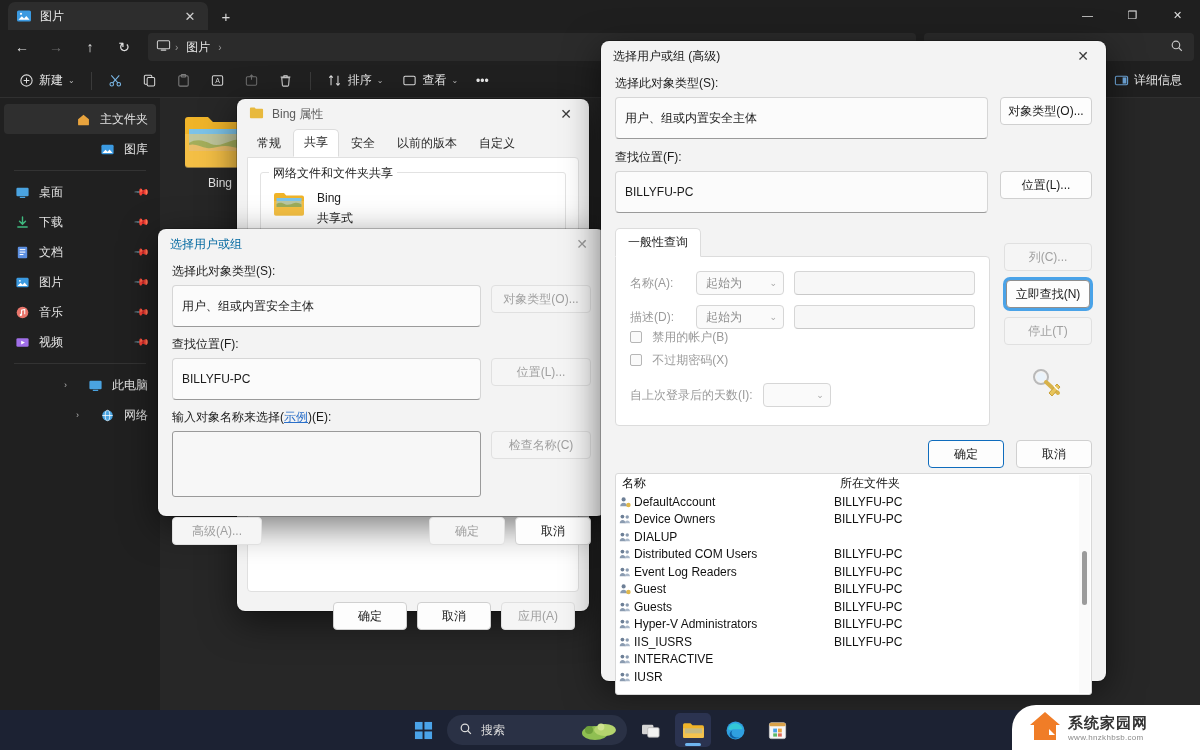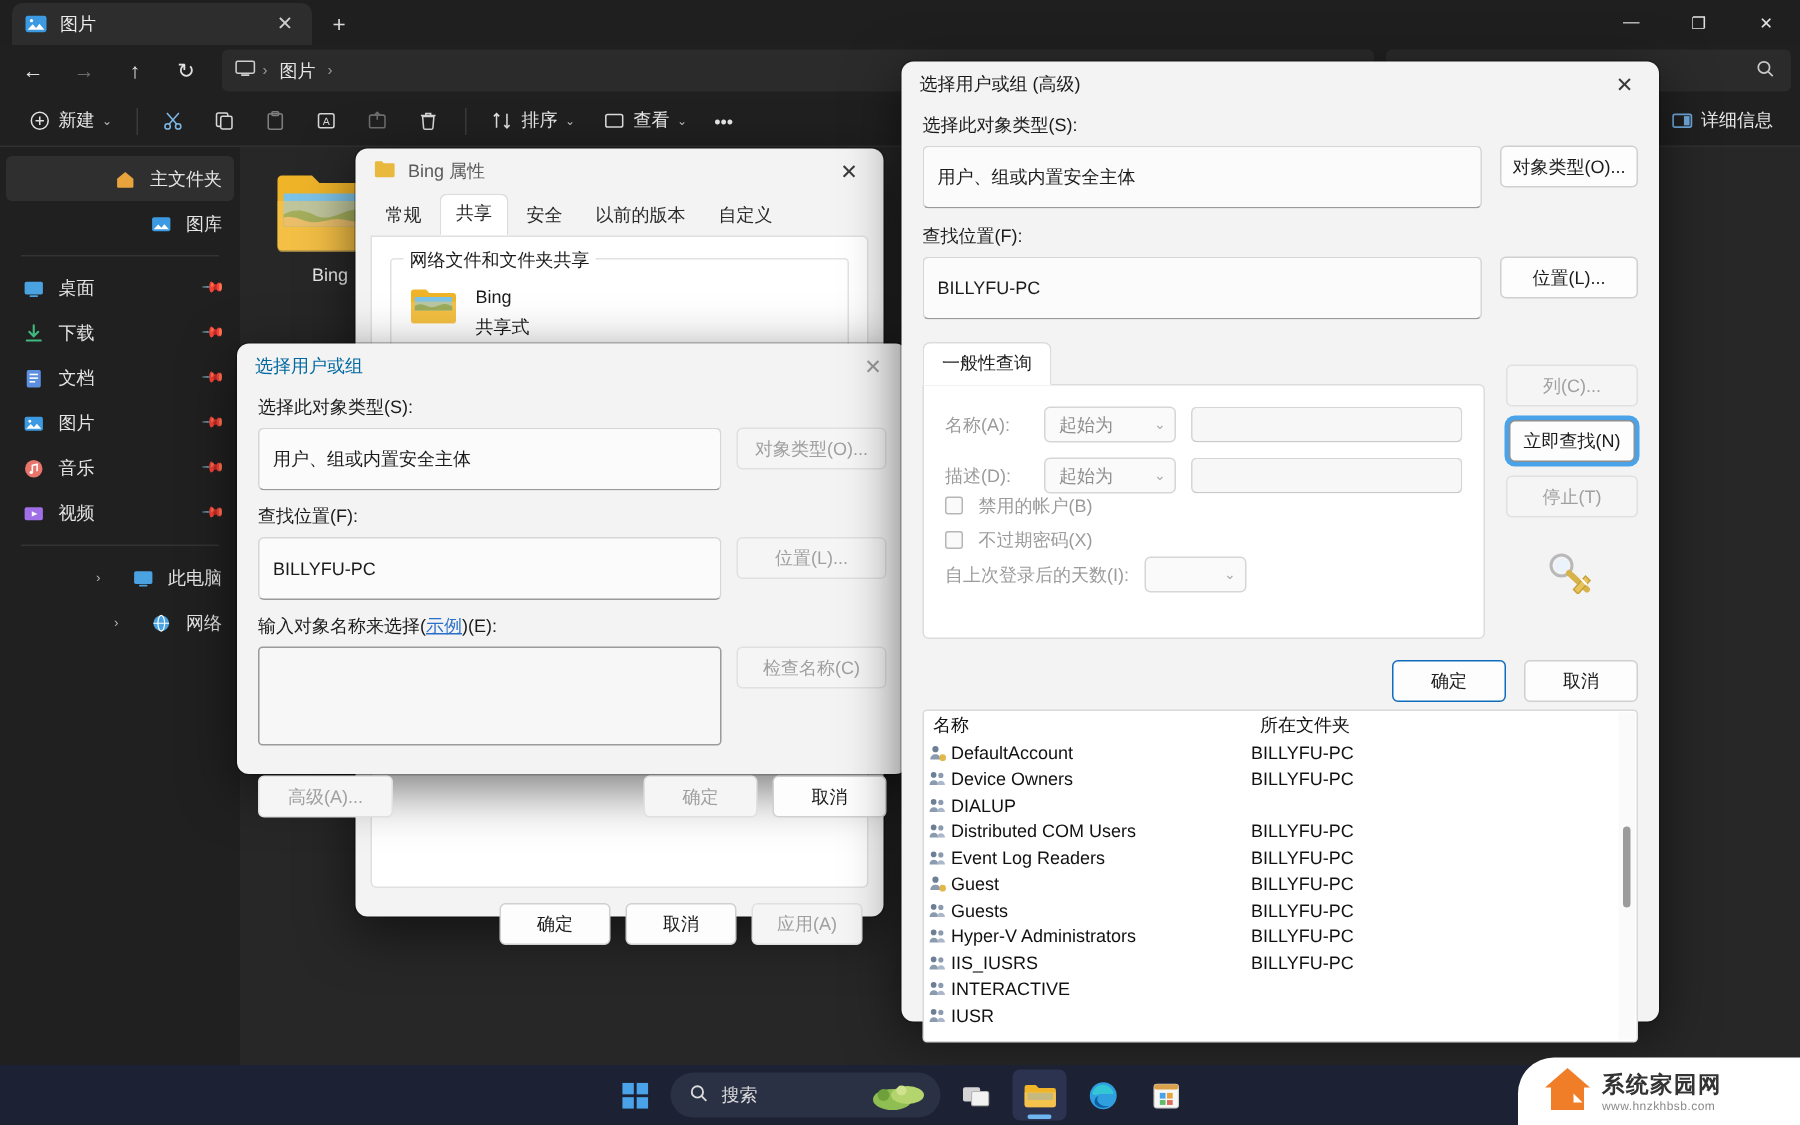--- a/index.html
+++ b/index.html
@@ -560,21 +560,21 @@
             <div>
               <span class="cbx"></span>
               <span class="lbl dim">禁用的帐户(B)</span>
             </div>
             <div style="margin-top:6px">
               <span class="cbx"></span>
               <span class="lbl dim">不过期密码(X)</span>
             </div>
           </div>
 
-          <div style="display:flex; align-items:center; gap:10px; margin-top:2px;">
+          <div style="display:flex; align-items:center; gap:10px; margin-top:14px;">
             <div class="lbl dim">自上次登录后的天数(I):</div>
             <div class="combo" style="width:68px">
               <span class="cv"></span>
               <span class="ca">⌄</span>
             </div>
           </div>
         </div>
       </div>
 
       <div style="width:88px; padding-top:16px; display:flex; flex-direction:column; gap:9px; align-items:center;">

